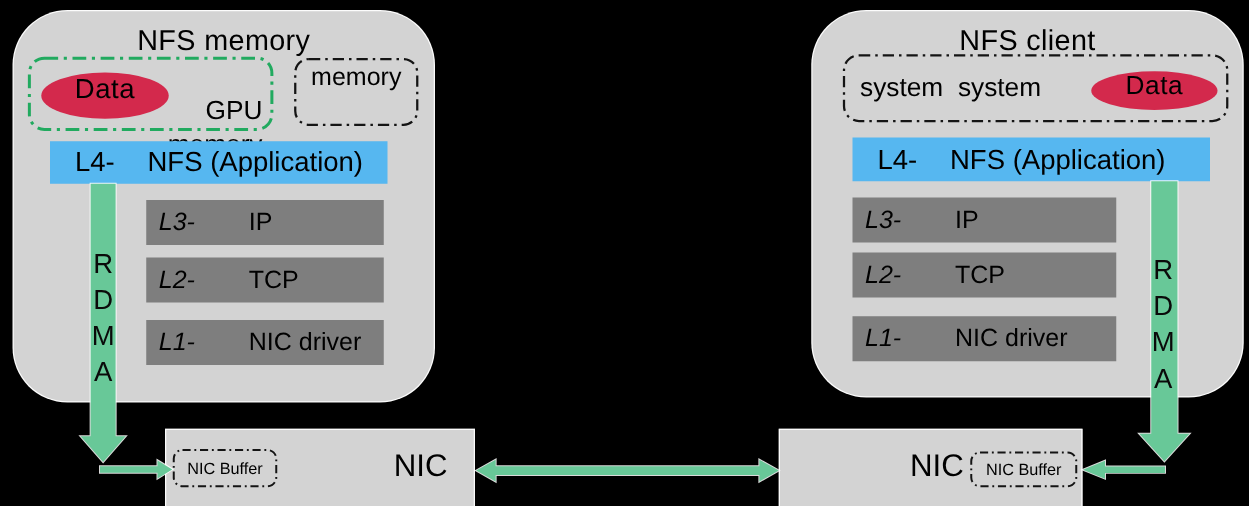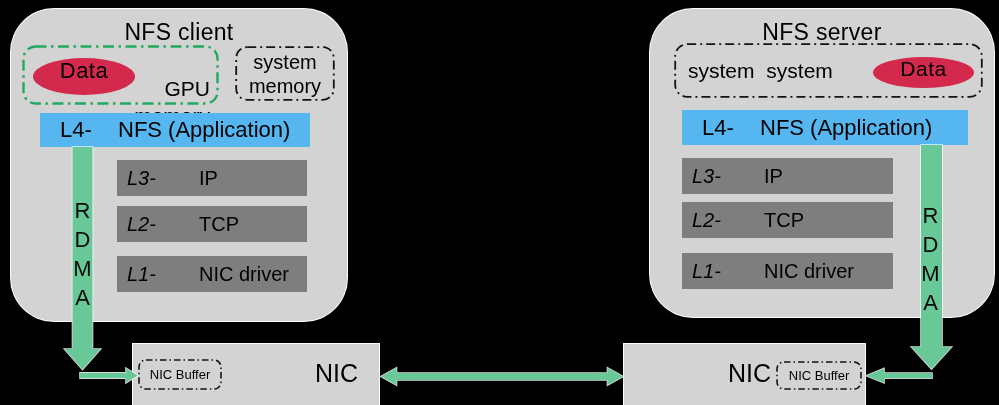--- a/index.html
+++ b/index.html
@@ -93,42 +93,41 @@
   .rdma span{display:block;}
   .rdma-c{left:69px;top:196px;}
   .rdma-s{left:917px;top:201px;}
 </style>
 </head>
 <body style="--background: #000000; --box-gray: #d3d3d3; --bar-gray: #7e7e7e; --layer-blue: #56b7f0; --data-red: #d3294c; --arrow-green: #68c898; --gpu-border-green: #21aa5f;">
 
 <div class="stage">
 
   <section class="grp client-grp">
-    <h2 class="grp-title">NFS client</h2>
+    <h2 class="grp-title">NFS memory</h2>
   </section>
 
   <div class="membox gpu-box">
     <svg class="bsvg" viewBox="0 0 197 60" preserveAspectRatio="none">
       <rect class="green-dash" x="1.5" y="1.5" width="194" height="57" rx="12"></rect>
     </svg>
     <div class="ellipse ell-c">
       <span>Data</span>
     </div>
     <div class="gpu-label">
       <div>GPU</div>
       <div>memory</div>
     </div>
   </div>
 
   <div class="membox sysc-box">
     <svg class="bsvg" viewBox="0 0 100 55" preserveAspectRatio="none">
       <rect class="black-dash" x="1.2" y="1.2" width="97.6" height="52.6" rx="11"></rect>
     </svg>
     <div class="sysc-label">
-      <div>system</div>
       <div>memory</div>
     </div>
   </div>
 
   <div class="layer blue l4c">
     <span class="lid">L4-</span>
     <span class="lname">NFS (Application)</span>
   </div>
   <div class="layer gray l3c">
     <span class="lid">L3-</span>
@@ -137,21 +136,21 @@
   <div class="layer gray l2c">
     <span class="lid">L2-</span>
     <span class="lname">TCP</span>
   </div>
   <div class="layer gray l1c">
     <span class="lid">L1-</span>
     <span class="lname">NIC driver</span>
   </div>
 
   <section class="grp server-grp">
-    <h2 class="grp-title">NFS server</h2>
+    <h2 class="grp-title">NFS client</h2>
   </section>
 
   <div class="membox syss-box">
     <svg class="bsvg" viewBox="0 0 309 55" preserveAspectRatio="none">
       <rect class="black-dash" x="1.2" y="1.2" width="306.6" height="52.6" rx="12"></rect>
     </svg>
     <div class="syss-label">system system</div>
     <div class="ellipse ell-s">
       <span>Data</span>
     </div>

